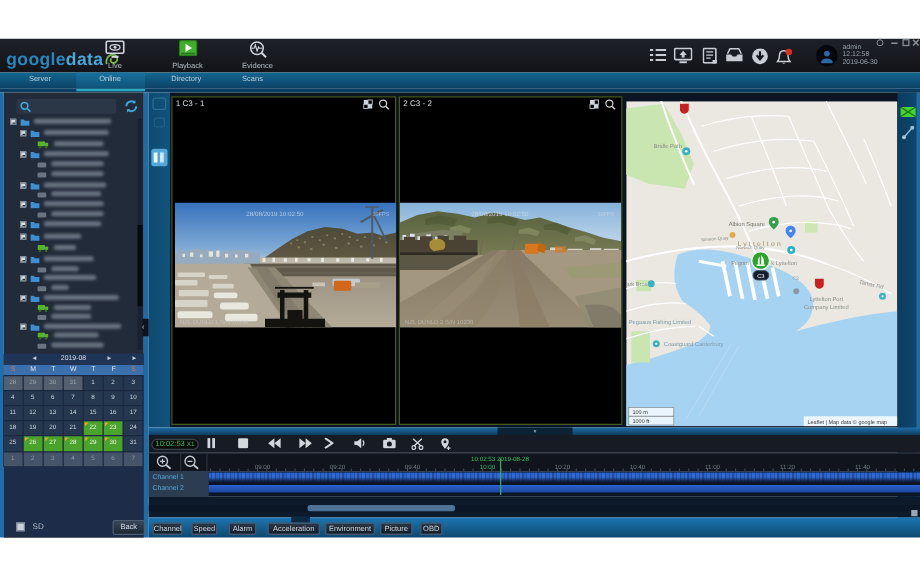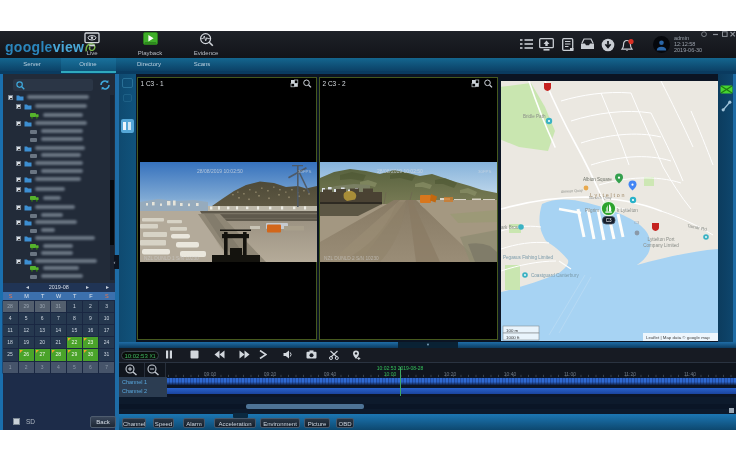--- a/index.html
+++ b/index.html
@@ -4,21 +4,21 @@
 html,body{margin:0;padding:0;background:#fff}
 *{box-sizing:border-box}
 #page{position:relative;width:736px;height:460px;background:#fff;overflow:hidden;font-family:"Liberation Sans",sans-serif}
 .abs{position:absolute}
 .blurtx{background:#8b97a4;border-radius:2px;filter:blur(1.2px);opacity:0.68}
 svg{vertical-align:top}
 </style></head>
 <body>
 <div id="page">
 <div class="abs" style="left:0;top:31px;width:736px;height:27px;background:linear-gradient(#1e2128,#121419)"></div>
-<div class="abs" style="left:5px;top:38.5px;font:bold 14px 'Liberation Sans',sans-serif;letter-spacing:0.3px;white-space:nowrap"><span style="color:#2b86bc">google</span><span style="color:#49a8d8">view</span><svg width="11" height="11" viewBox="0 0 13 12" style="vertical-align:-1.5px;display:inline;margin-left:1px">
+<div class="abs" style="left:5px;top:38.5px;font:bold 14px 'Liberation Sans',sans-serif;letter-spacing:0.3px;white-space:nowrap"><span style="color:#2b86bc">google</span><span style="color:#49a8d8">data</span><svg width="11" height="11" viewBox="0 0 13 12" style="vertical-align:-1.5px;display:inline;margin-left:1px">
         <path d="M1.5 10.5 C0.5 5 3.5 1.5 7.5 1.5 C10.5 1.5 12 4 11.5 6.5 C11 9 8.5 10 6.5 9 C5 8.2 4.8 6 6.2 5.2" fill="none" stroke="#7ab648" stroke-width="1.7"></path>
       </svg></div>
 <div class="abs" style="left:72px;top:32px;width:40px;height:16px;text-align:center"><svg width="16" height="15" viewBox="0 0 16 15">
         <rect x="1" y="1" width="14" height="9.6" rx="1" fill="none" stroke="#d2d6dc" stroke-width="1.3"></rect>
         <ellipse cx="8" cy="5.8" rx="4" ry="2.2" fill="none" stroke="#d2d6dc" stroke-width="1"></ellipse>
         <circle cx="8" cy="5.8" r="1.2" fill="#d2d6dc"></circle>
         <rect x="5.2" y="12.6" width="5.6" height="1.7" fill="#d2d6dc"></rect>
       </svg></div>
     <div class="abs" style="left:68px;top:50px;width:48px;text-align:center;font-size:6px;color:#b6bcc4">Live</div>
 <div class="abs" style="left:130px;top:32px;width:40px;height:16px;text-align:center"><svg width="15" height="13" viewBox="0 0 15 13">

